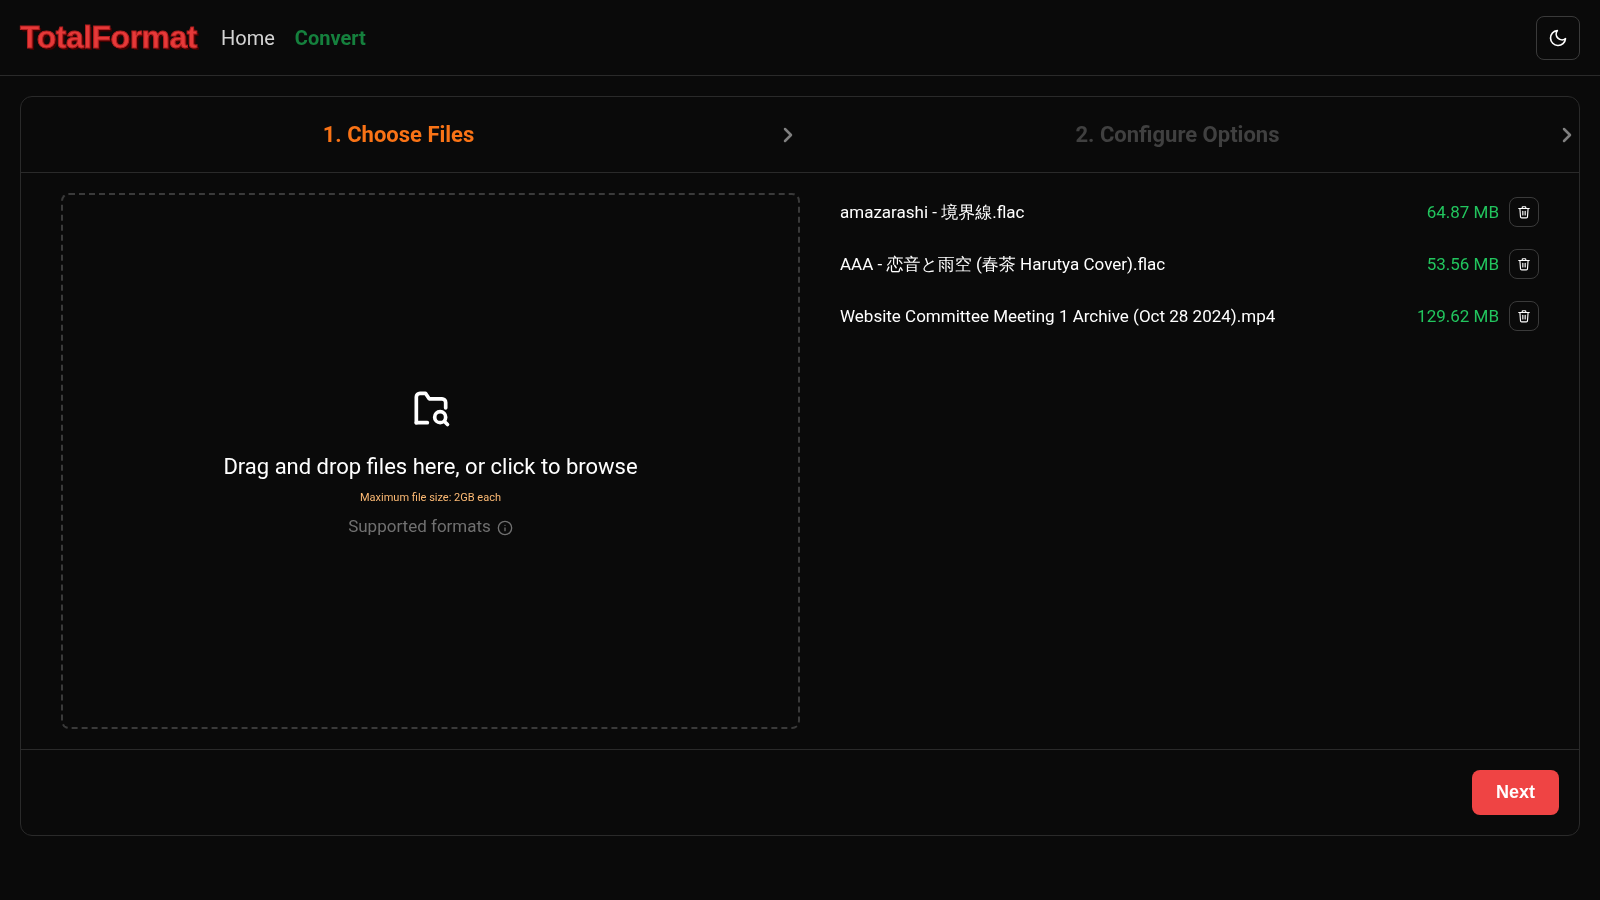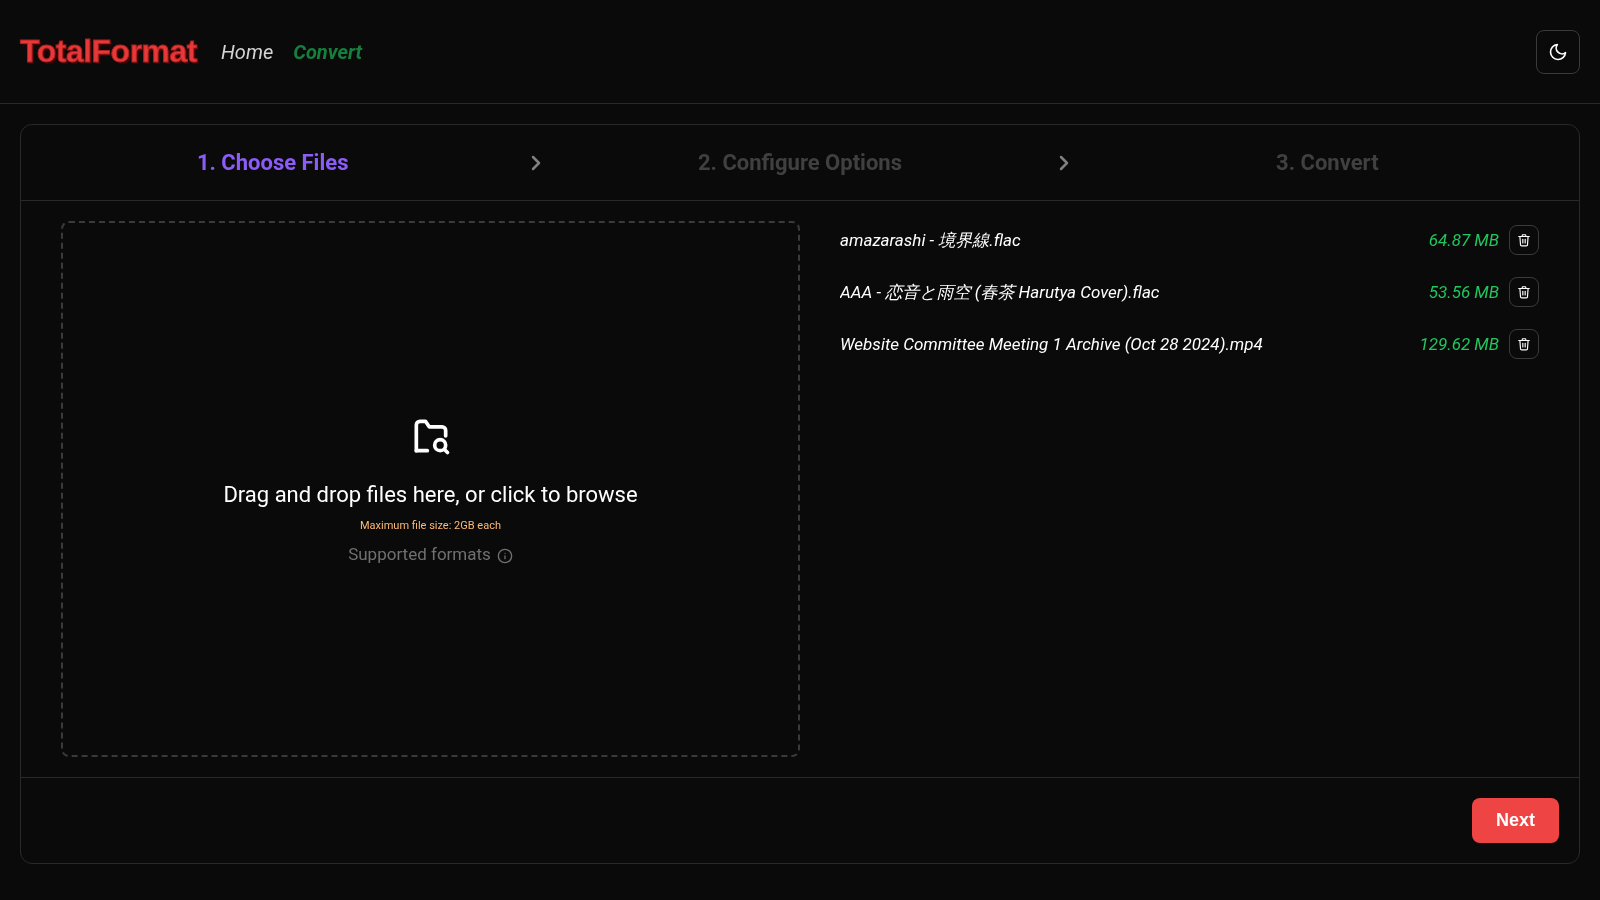--- a/index.html
+++ b/index.html
@@ -1,47 +1,47 @@
 <!DOCTYPE html>
 <html><head>
 <meta charset="utf-8">
 <style>
   * { margin: 0; padding: 0; box-sizing: border-box; }
   html, body { width: 1600px; height: 900px; background: #0a0a0a; color: #fff; font-family: -apple-system, BlinkMacSystemFont, "Segoe UI", Roboto, sans-serif; overflow: hidden; }
 
   
-  .header { height: 104px; display: flex; align-items: center; padding: 0 20px; border-bottom: 1px solid #2a2a2a; justify-content: space-between; }
+  .header { height: 76px; display: flex; align-items: center; padding: 0 20px; border-bottom: 1px solid #2a2a2a; justify-content: space-between; }
   .header-left { display: flex; align-items: center; gap: 24px; }
   .logo { display: inline-flex; align-items: center; }
   .logo-text { font-family: Impact, "Arial Black", sans-serif; font-weight: 900; font-size: 32px; color: #e63939; -webkit-text-stroke: 1px #b32020; text-shadow: 2px 2px 0 #400000; letter-spacing: -0.5px; }
   .nav { display: flex; gap: 20px; }
-  .nav-link { color: #d4d4d4; font-size: 20px; text-decoration: none; font-weight: 400; cursor: pointer; font-style: italic; }
+  .nav-link { color: #d4d4d4; font-size: 20px; text-decoration: none; font-weight: 400; cursor: pointer; }
   .nav-link.active { font-weight: 700; color: #15803d; }
   .theme-toggle { width: 44px; height: 44px; border: 1px solid #3a3a3a; border-radius: 8px; background: transparent; display: flex; align-items: center; justify-content: center; cursor: pointer; }
 
   
   .container { padding: 20px; }
   .card { border: 1px solid #2a2a2a; border-radius: 12px; background: #0a0a0a; }
 
   
   .stepper { display: flex; align-items: center; height: 76px; border-bottom: 1px solid #2a2a2a; }
   .step { flex: 1; text-align: center; font-size: 22px; font-weight: 700; color: #404040; }
-  .step.active { color: #8b5cf6; }
+  .step.active { color: #f97316; }
   .step-sep { color: #808080; display: flex; align-items: center; }
 
   
   .body { display: flex; min-height: 576px; }
   .drop-wrap { flex: 0 0 50%; padding: 20px 0 20px 40px; }
   .dropzone { height: 536px; border: 2px dashed #3a3a3a; border-radius: 8px; display: flex; flex-direction: column; align-items: center; justify-content: center; gap: 12px; cursor: pointer; }
   .drop-main { font-size: 22px; color: #fff; margin-top: 12px; }
   .drop-sub { font-size: 11px; color: #fdba74; }
   .drop-formats { font-size: 17px; color: #707070; display: flex; align-items: flex-end; gap: 6px; }
 
   .file-list { flex: 0 0 50%; padding: 20px 40px 20px 40px; display: flex; flex-direction: column; gap: 14px; }
-  .file-row { display: flex; align-items: center; justify-content: space-between; height: 38px; font-style: italic; }
+  .file-row { display: flex; align-items: center; justify-content: space-between; height: 38px; }
   .file-name { font-size: 17px; color: #fff; white-space: nowrap; overflow: hidden; text-overflow: ellipsis; max-width: 560px; }
   .file-right { display: flex; align-items: center; gap: 10px; }
   .file-size { font-size: 17px; color: #22c55e; }
   .trash-btn { width: 30px; height: 30px; border: 1px solid #3a3a3a; border-radius: 8px; background: transparent; display: flex; align-items: center; justify-content: center; cursor: pointer; }
 
   
   .footer { border-top: 1px solid #2a2a2a; padding: 20px; display: flex; justify-content: flex-end; }
   .next-btn { background: #ef4444; color: #fff; font-size: 18px; font-weight: 600; border: none; border-radius: 8px; padding: 12px 24px; cursor: pointer; }
 
   svg { display: block; }
@@ -74,21 +74,20 @@
         <svg width="24" height="24" viewBox="0 0 24 24" fill="none" stroke="#808080" stroke-width="2.5" stroke-linecap="round" stroke-linejoin="round">
             <polyline points="9 18 15 12 9 6"></polyline>
           </svg>
       </span>
       <div class="step">2. Configure Options</div>
       <span class="step-sep">
         <svg width="24" height="24" viewBox="0 0 24 24" fill="none" stroke="#808080" stroke-width="2.5" stroke-linecap="round" stroke-linejoin="round">
             <polyline points="9 18 15 12 9 6"></polyline>
           </svg>
       </span>
-      <div class="step">3. Convert</div>
     </div>
 
     <div class="body">
       <div class="drop-wrap">
         <div class="dropzone">
           <svg width="44" height="44" viewBox="0 0 24 24" fill="none" stroke="#fff" stroke-width="2" stroke-linecap="round" stroke-linejoin="round">
             <path d="M4 20h6"></path>
             <path d="M4 20V6a2 2 0 0 1 2-2h3l2 3h7a2 2 0 0 1 2 2v3"></path>
             <circle cx="17" cy="17" r="3"></circle>
             <path d="M21 21l-1.5-1.5"></path>

